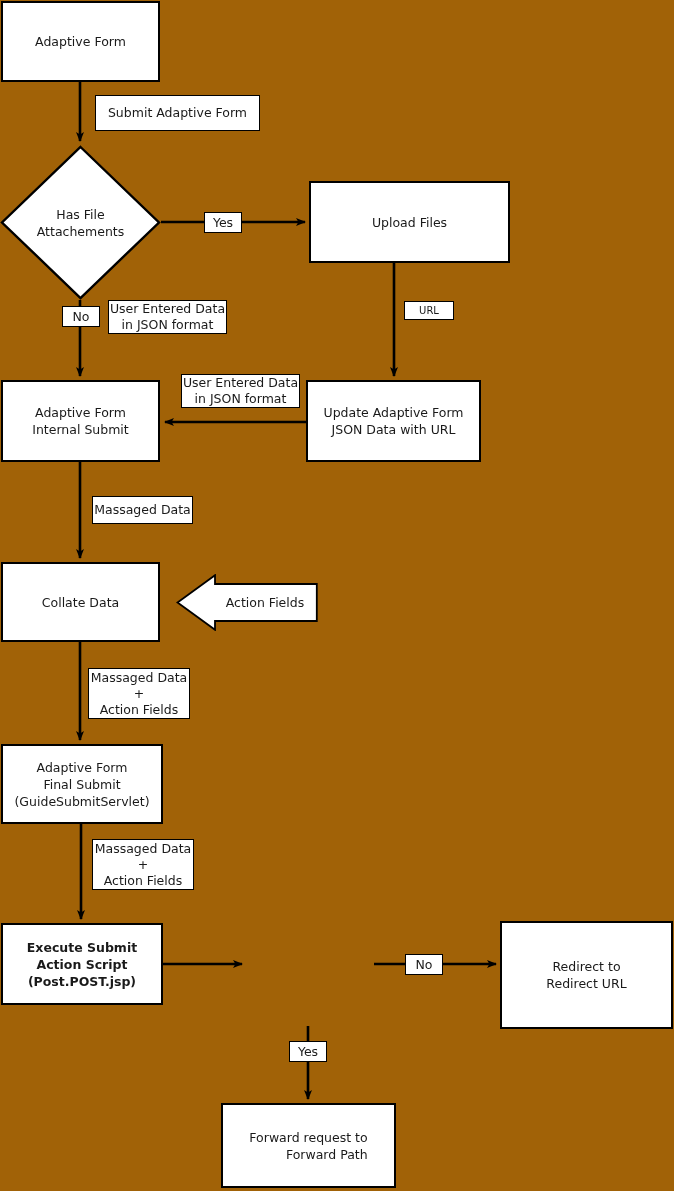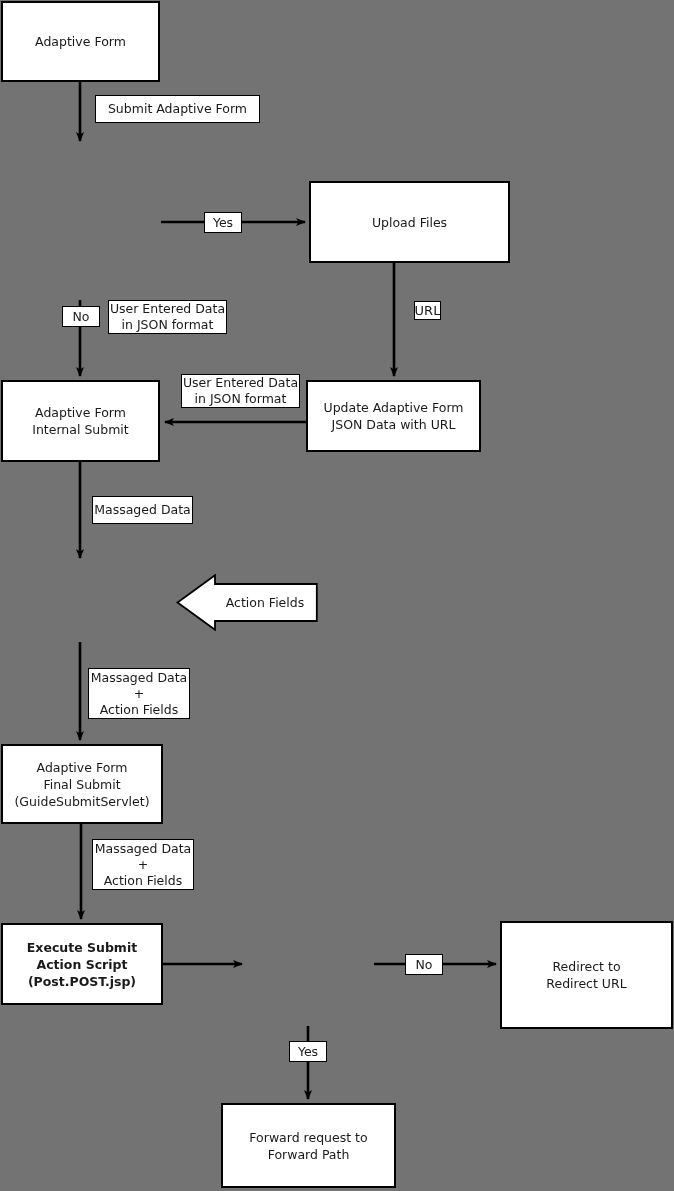--- a/index.html
+++ b/index.html
@@ -7,21 +7,21 @@
     padding: 0;
     background: #ffffff;
   }
   body {
     font-family: "DejaVu Sans", sans-serif;
   }
   #canvas {
     position: relative;
     width: 674px;
     height: 1191px;
-    background: #737373;
+    background: #a16207;
     overflow: hidden;
   }
   svg.edges {
     position: absolute;
     left: 0;
     top: 0;
     width: 674px;
     height: 1191px;
     pointer-events: none;
   }
@@ -132,62 +132,70 @@
 
     <path d="M163,964 L242,964" stroke="#000000" stroke-width="2.6" fill="none" marker-end="url(#arrowhead)"></path>
 
     <path d="M374,964 L496,964" stroke="#000000" stroke-width="2.6" fill="none" marker-end="url(#arrowhead)"></path>
 
     <path d="M308,1026 L308,1099" stroke="#000000" stroke-width="2.6" fill="none" marker-end="url(#arrowhead)"></path>
   </svg>
 
   <div class="node" style="left:1px; top:1px; width:159px; height:81px;">Adaptive Form</div>
 
+  <div class="diamond-wrap" style="left:0px; top:145px; width:161px; height:155px;">
+    <svg width="161" height="155" xmlns="http://www.w3.org/2000/svg">
+      <polygon points="80.5,2 159,77.5 80.5,153 2,77.5" fill="#ffffff" stroke="#000000" stroke-width="2.4"></polygon>
+    </svg>
+    <div class="diamond-text">Has File
+Attachements</div>
+  </div>
 
   <div class="node" style="left:309px; top:181px; width:201px; height:82px;">Upload Files</div>
 
   <div class="node" style="left:1px; top:380px; width:159px; height:82px;">Adaptive Form
 Internal Submit</div>
 
-  <div class="node" style="left:306px; top:380px; width:175px; height:72px;">Update Adaptive Form
+  <div class="node" style="left:306px; top:380px; width:175px; height:82px;">Update Adaptive Form
 JSON Data with URL</div>
 
+  <div class="node" style="left:1px; top:562px; width:159px; height:80px;">Collate Data</div>
 
   <div class="arrowshape" style="left:176px; top:574px; width:142px; height:57px;">
     <svg width="142" height="57" xmlns="http://www.w3.org/2000/svg">
       <path d="M39,10 L39,1.2 L1.5,28.5 L39,55.8 L39,47 L140.8,47 L140.8,10 Z" fill="#ffffff" stroke="#000000" stroke-width="1.8" stroke-linejoin="miter"></path>
     </svg>
     <div class="as-text">Action Fields</div>
   </div>
 
   <div class="node" style="left:1px; top:744px; width:162px; height:80px;">Adaptive Form
 Final Submit
 (GuideSubmitServlet)</div>
 
   <div class="node" style="left:1px; top:923px; width:162px; height:82px;font-weight:bold;">Execute Submit
 Action Script
 (Post.POST.jsp)</div>
 
 
   <div class="node" style="left:500px; top:921px; width:173px; height:108px;">Redirect to
 Redirect URL</div>
 
-  <div class="node" style="left:221px; top:1103px; width:175px; height:85px;">Forward request to
+  <div class="node" style="left:221px; top:1103px; width:175px; height:85px;text-align:right;">Forward request to
 Forward Path</div>
 
-  <div class="label" style="left:95px; top:95px; width:165px; height:28px;">Submit Adaptive Form</div>
+  <div class="label" style="left:95px; top:95px; width:165px; height:36px;">Submit Adaptive Form</div>
 
   <div class="label" style="left:204px; top:212px; width:38px; height:21px;">Yes</div>
 
   <div class="label" style="left:62px; top:306px; width:38px; height:21px;">No</div>
 
   <div class="label" style="left:108px; top:300px; width:119px; height:34px;">User Entered Data
 in JSON format</div>
 
-  <div class="label" style="left:414px; top:301px; width:27px; height:19px; font-size:13px;">URL</div>
+  <div class="label" style="left:404px; top:301px; width:50px; height:19px; font-size:10px;">URL</div>
 
   <div class="label" style="left:181px; top:374px; width:119px; height:34px;">User Entered Data
 in JSON format</div>
 
   <div class="label" style="left:92px; top:496px; width:101px; height:28px;">Massaged Data</div>
 
   <div class="label" style="left:88px; top:668px; width:102px; height:51px;">Massaged Data
 +
 Action Fields</div>
 

